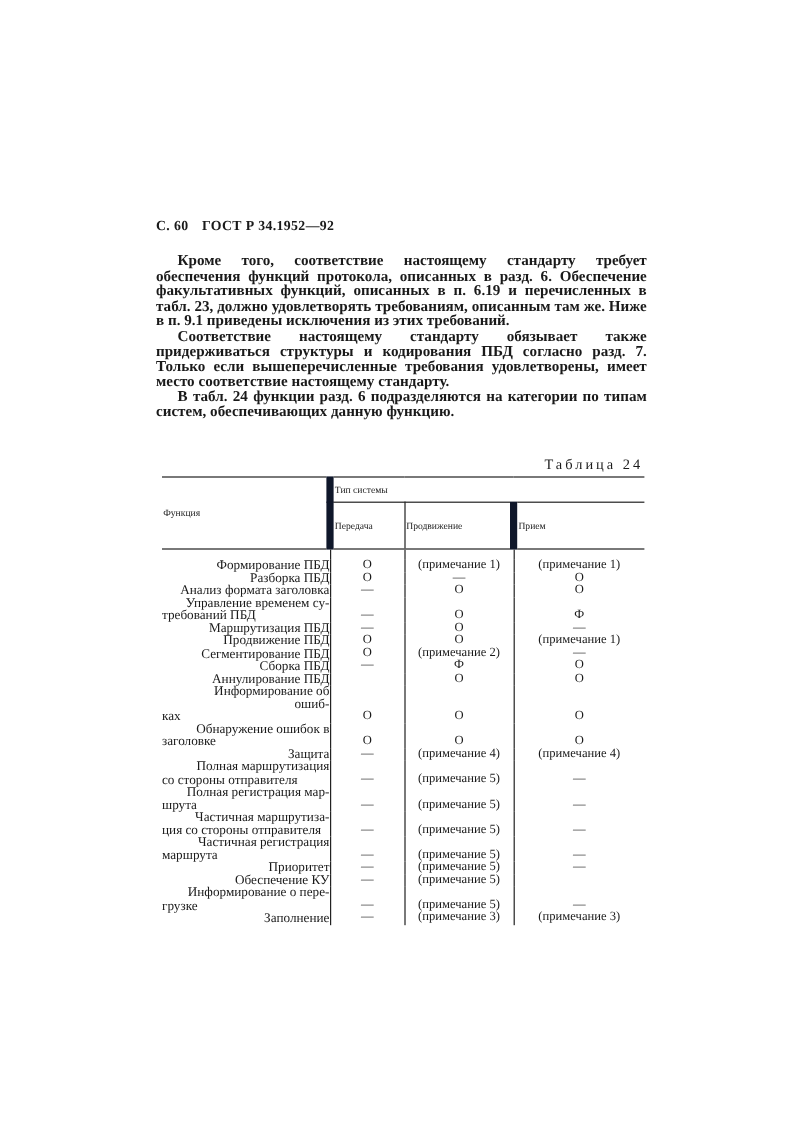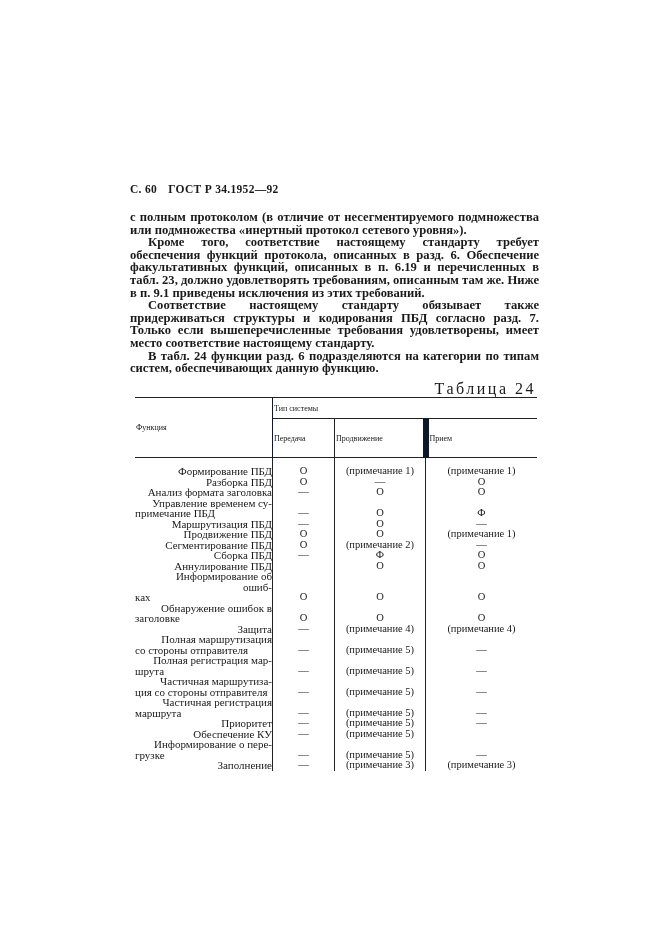--- a/index.html
+++ b/index.html
@@ -3,25 +3,25 @@
 <meta charset="utf-8">
 <style>
   html, body { margin:0; padding:0; background:#ffffff; }
   body { width:661px; height:935px; position:relative; overflow:hidden;
          font-family:"Liberation Serif","DejaVu Serif",serif; color:#1a1a1a; }
   .page-header { position:absolute; left:130px; top:183px; font-size:11.5px; font-weight:bold; letter-spacing:0.3px; }
   .page-header span { margin-right:8px; }
   .body-text { position:absolute; left:130px; top:211px; width:409px; font-size:12.6px; line-height:12.6px; text-align:justify; font-weight:bold; }
   .body-text p { margin:0; }
   .body-text .indent { text-indent:18px; }
-  .table-caption { position:absolute; left:130px; top:380px; width:406px; text-align:right; font-size:16px; letter-spacing:2.5px; }
+  .table-caption { position:absolute; left:130px; top:380px; width:406px; text-align:right; font-size:12px; letter-spacing:2.5px; }
   table.t24 { position:absolute; left:135px; top:397px; width:402px; border-collapse:collapse; font-size:10.5px; }
   table.t24 th { font-weight:normal; font-size:8px; text-align:left; vertical-align:middle; }
   .hdr-top { border-top:1.5px solid #222; }
-  .hdr-func { height:54px; border-right:1px solid #0f172a; width:135px; }
+  .hdr-func { height:54px; border-right:6px solid #0f172a; width:135px; }
   .hdr-type { height:18px; border-bottom:1px solid #222; }
   .hdr-sub { height:36px;margin-left:44px; }
   .hdr-sub.mid { border-left:1px solid #222; border-right:6px solid #0f172a; }
   .hdr-bottom td { border-top:1.5px solid #222; height:0; padding:0; }
   .col-func { width:135px; border-right:1px solid #222; }
   .col-tx { width:61px; border-right:1px solid #222; }
   .col-fwd { width:90px; border-right:1px solid #222; }
   .col-rx { width:auto; }
   table.t24 td { padding:0; vertical-align:bottom; line-height:10.5px; }
   td.func { font-size:11px; line-height:10.5px; padding-left:2px; }
@@ -31,21 +31,20 @@
 </style>
 </head>
 <body>
 
 <div class="page-header">
   <span>С. 60</span>
   <span>ГОСТ Р 34.1952—92</span>
 </div>
 
 <div class="body-text">
-  <p>с полным протоколом (в отличие от несегментируемого подмножества или подмножества «инертный протокол сетевого уровня»).</p>
   <p class="indent">Кроме того, соответствие настоящему стандарту требует обеспечения функций протокола, описанных в разд. 6. Обеспечение факультативных функций, описанных в п. 6.19 и перечисленных в табл. 23, должно удовлетворять требованиям, описанным там же. Ниже в п. 9.1 приведены исключения из этих требований.</p>
   <p class="indent">Соответствие настоящему стандарту обязывает также придерживаться структуры и кодирования ПБД согласно разд. 7. Только если вышеперечисленные требования удовлетворены, имеет место соответствие настоящему стандарту.</p>
   <p class="indent">В табл. 24 функции разд. 6 подразделяются на категории по типам систем, обеспечивающих данную функцию.</p>
 </div>
 
 <div class="table-caption">Таблица 24</div>
 
 <table class="t24">
   <thead>
     <tr class="hdr-top">
@@ -88,21 +87,21 @@
         <td class="func col-func">
           <div class="l1">Анализ формата заголовка</div>
         </td>
         <td class="val col-tx">—</td>
         <td class="val col-fwd">О</td>
         <td class="val col-rx">О</td>
       </tr>
       <tr>
         <td class="func col-func">
           <div class="l1">Управление временем су-</div>
-          <div>примечание ПБД</div>
+          <div>требований ПБД</div>
         </td>
         <td class="val col-tx">—</td>
         <td class="val col-fwd">О</td>
         <td class="val col-rx">Ф</td>
       </tr>
       <tr>
         <td class="func col-func">
           <div class="l1">Маршрутизация ПБД</div>
         </td>
         <td class="val col-tx">—</td>

